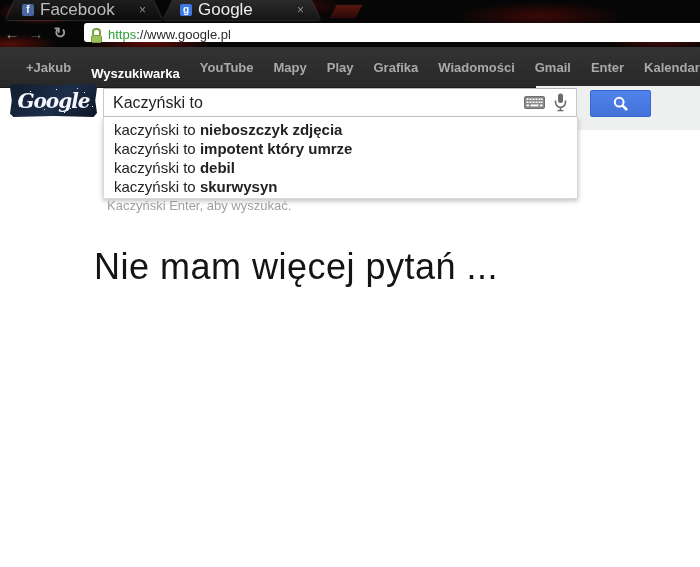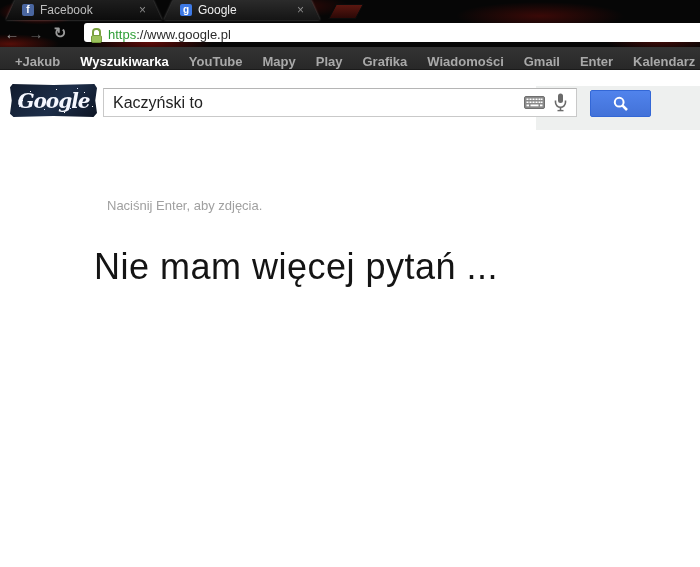--- a/index.html
+++ b/index.html
@@ -19,41 +19,41 @@
     border-bottom:1px solid #000;}
   .tabbar{position:absolute;left:0;top:0;width:700px;height:20px;}
   .tab{position:absolute;top:0;height:20px;width:156px;filter:drop-shadow(0 0 1px rgba(255,255,255,.35));cursor:default;}
   .tab-bg{position:absolute;left:0;top:0;right:0;bottom:0;
     clip-path:polygon(0 100%, 9px 0, calc(100% - 9px) 0, 100% 100%);
     background:linear-gradient(#1e1e1e,#0c0c0c);}
   .tab.active .tab-bg{background:linear-gradient(#2b2b2b,#151515);}
   .tab-content{position:relative;display:flex;align-items:center;gap:6px;height:100%;padding:0 16px;}
   .favicon{width:12px;height:12px;border-radius:2px;color:#fff;font-size:10px;font-weight:bold;
     display:flex;align-items:center;justify-content:center;line-height:1;flex:none;}
-  .tab-title{font-size:12px;color:#bdbdbd;white-space:nowrap;overflow:hidden;flex:1;}
+  .tab-title{font-size:17px;color:#bdbdbd;white-space:nowrap;overflow:hidden;flex:1;}
   .tab.active .tab-title{color:#ededed;}
   .tab-close{font-size:12px;color:#8d8d8d;line-height:1;flex:none;cursor:pointer;}
   .newtab{position:absolute;left:332px;top:4px;width:26px;height:13px;transform:skewX(-28deg);
     background:linear-gradient(#5a1710,#2b0806);border:1px solid #0b0b0b;}
 
   .toolbar{position:absolute;left:0;top:20px;width:700px;height:26px;display:flex;align-items:center;}
   .navbtn{width:24px;text-align:center;font-size:15px;font-weight:bold;color:#9a9a9a;flex:none;cursor:pointer;}
   .navbtn.fwd{color:#6e6e6e;}
   .addressbar{position:absolute;left:84px;top:3px;width:616px;height:19px;background:#fff;
     border-radius:3px 0 0 3px;display:flex;align-items:flex-end;padding-left:6px;box-sizing:border-box;}
   .lock{width:13px;height:14px;margin-right:5px;flex:none;}
   .lock-shackle{width:5px;height:5px;border:2px solid #7aa23f;border-bottom:none;border-radius:4px 4px 0 0;margin:0 auto;}
   .lock-body{width:11px;height:8px;background:#9cc25c;border:1px solid #769d3c;border-radius:2px;box-sizing:border-box;margin:0 auto;}
   .url{font-size:13px;color:#2b2b2b;white-space:nowrap;}
   .url .scheme{color:#2e9e36;}
 
   
-  .blackbar{position:absolute;left:0;top:47px;width:700px;height:23px;
+  .blackbar{position:absolute;left:0;top:47px;width:700px;height:41px;
     background:linear-gradient(#333333,#282828);border-bottom:1px solid #1b1b1b;
-    display:flex;align-items:flex-end;padding-left:5px;box-sizing:border-box;}
+    display:flex;align-items:center;padding-left:16px;box-sizing:border-box;}
   .bb-item{font-size:13px;font-weight:bold;color:#a9a9a9;padding:0 10px;white-space:nowrap;cursor:pointer;}
   .bb-item.active{color:#ffffff;margin-top:12px;}
 
   
   .grayband{position:absolute;left:536px;top:86px;width:164px;height:44px;background:#eef0ef;}
 
   .doodle{position:absolute;left:10px;top:84px;width:87px;height:33px;cursor:pointer;
     background:linear-gradient(135deg,#121c2e,#1d2e49 55%,#0d1524);
     clip-path:polygon(0% 10%,3% 0%,50% 3%,97% 0%,100% 12%,98% 50%,100% 88%,96% 100%,50% 97%,4% 100%,0% 90%,2% 50%);
     display:flex;align-items:center;justify-content:center;}
@@ -179,18 +179,24 @@
 
   <div class="searchbtn">
     <span style="display:flex;">
       <svg width="18" height="18" viewBox="0 0 18 18">
         <circle cx="7.2" cy="7.2" r="4.4" fill="none" stroke="#ffffff" stroke-width="2"></circle>
         <line x1="10.6" y1="10.6" x2="15" y2="15" stroke="#ffffff" stroke-width="2.6"></line>
       </svg>
     </span>
   </div>
 
-
-  <div class="hint">Naciśnij Enter, aby zdjęcia.</div>
+  <div class="dropdown" id="dropdown">
+      <div class="sug"><span>kaczyński to </span><b>nieboszczyk zdjęcia</b></div>
+      <div class="sug"><span>kaczyński to </span><b>impotent który umrze</b></div>
+      <div class="sug"><span>kaczyński to </span><b>debil</b></div>
+      <div class="sug"><span>kaczyński to </span><b>skurwysyn</b></div>
+    </div>
+
+  <div class="hint">Kaczyński Enter, aby wyszukać.</div>
 
   <div class="caption">Nie mam więcej pytań ...</div>
 
 </div>
 
 </body></html>

